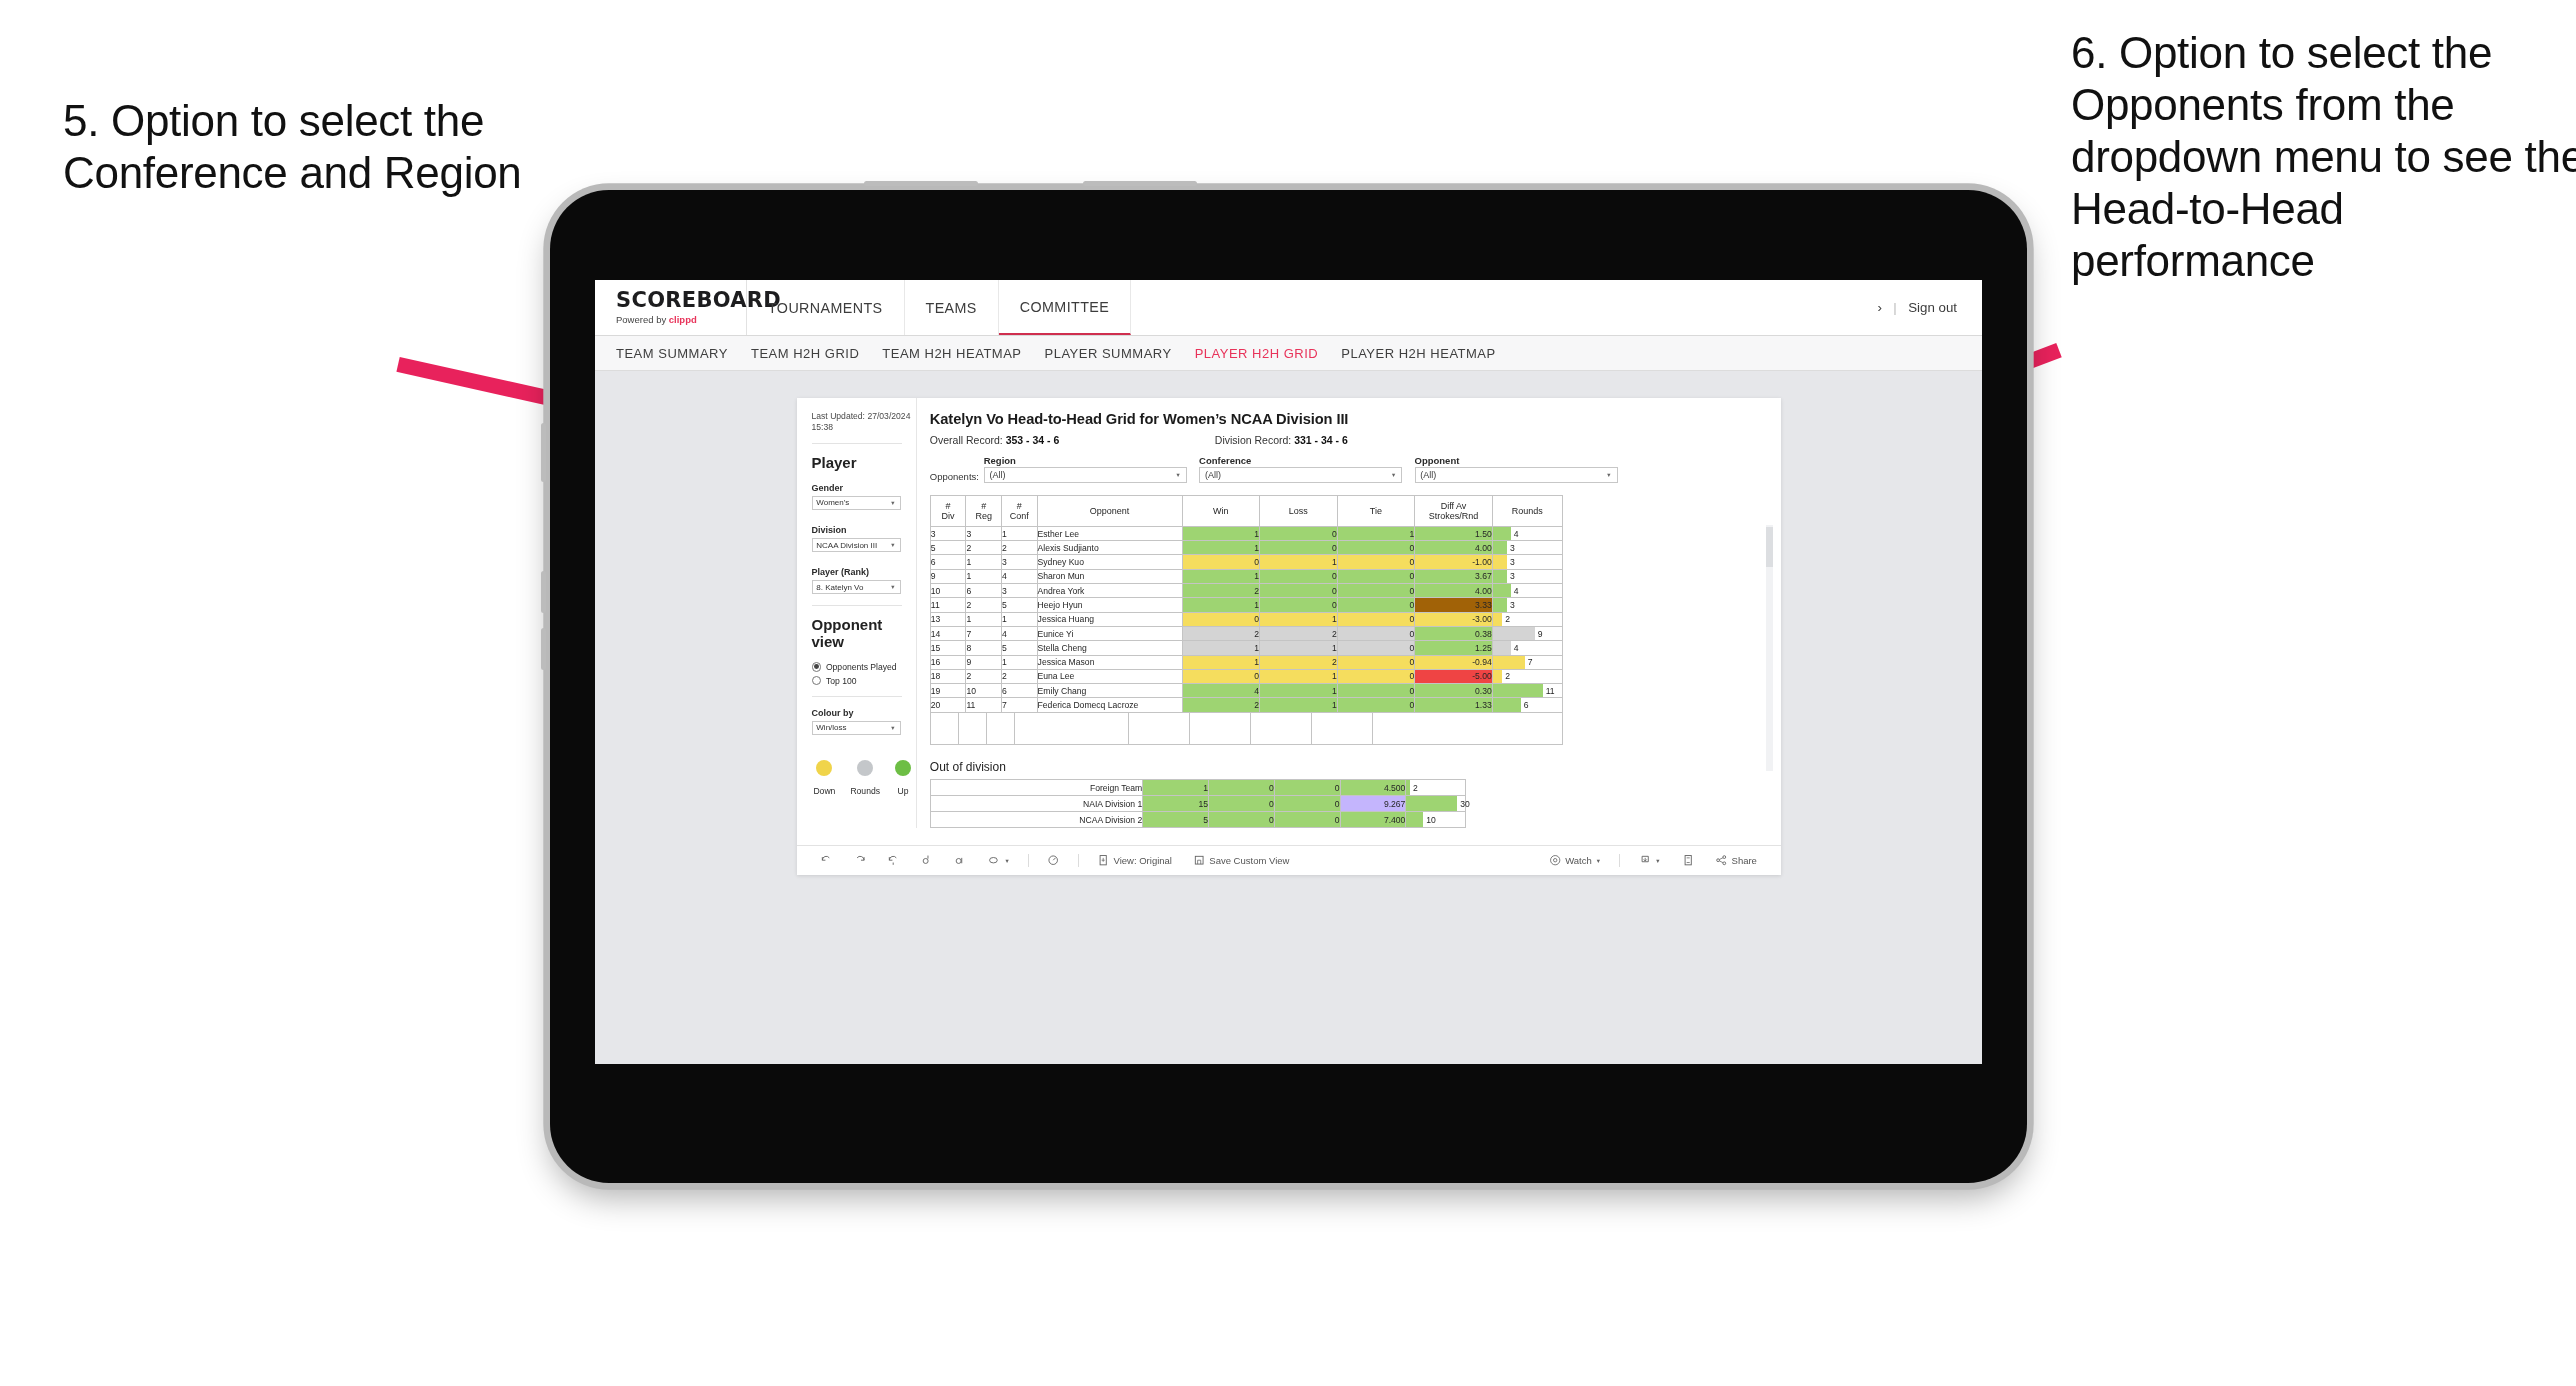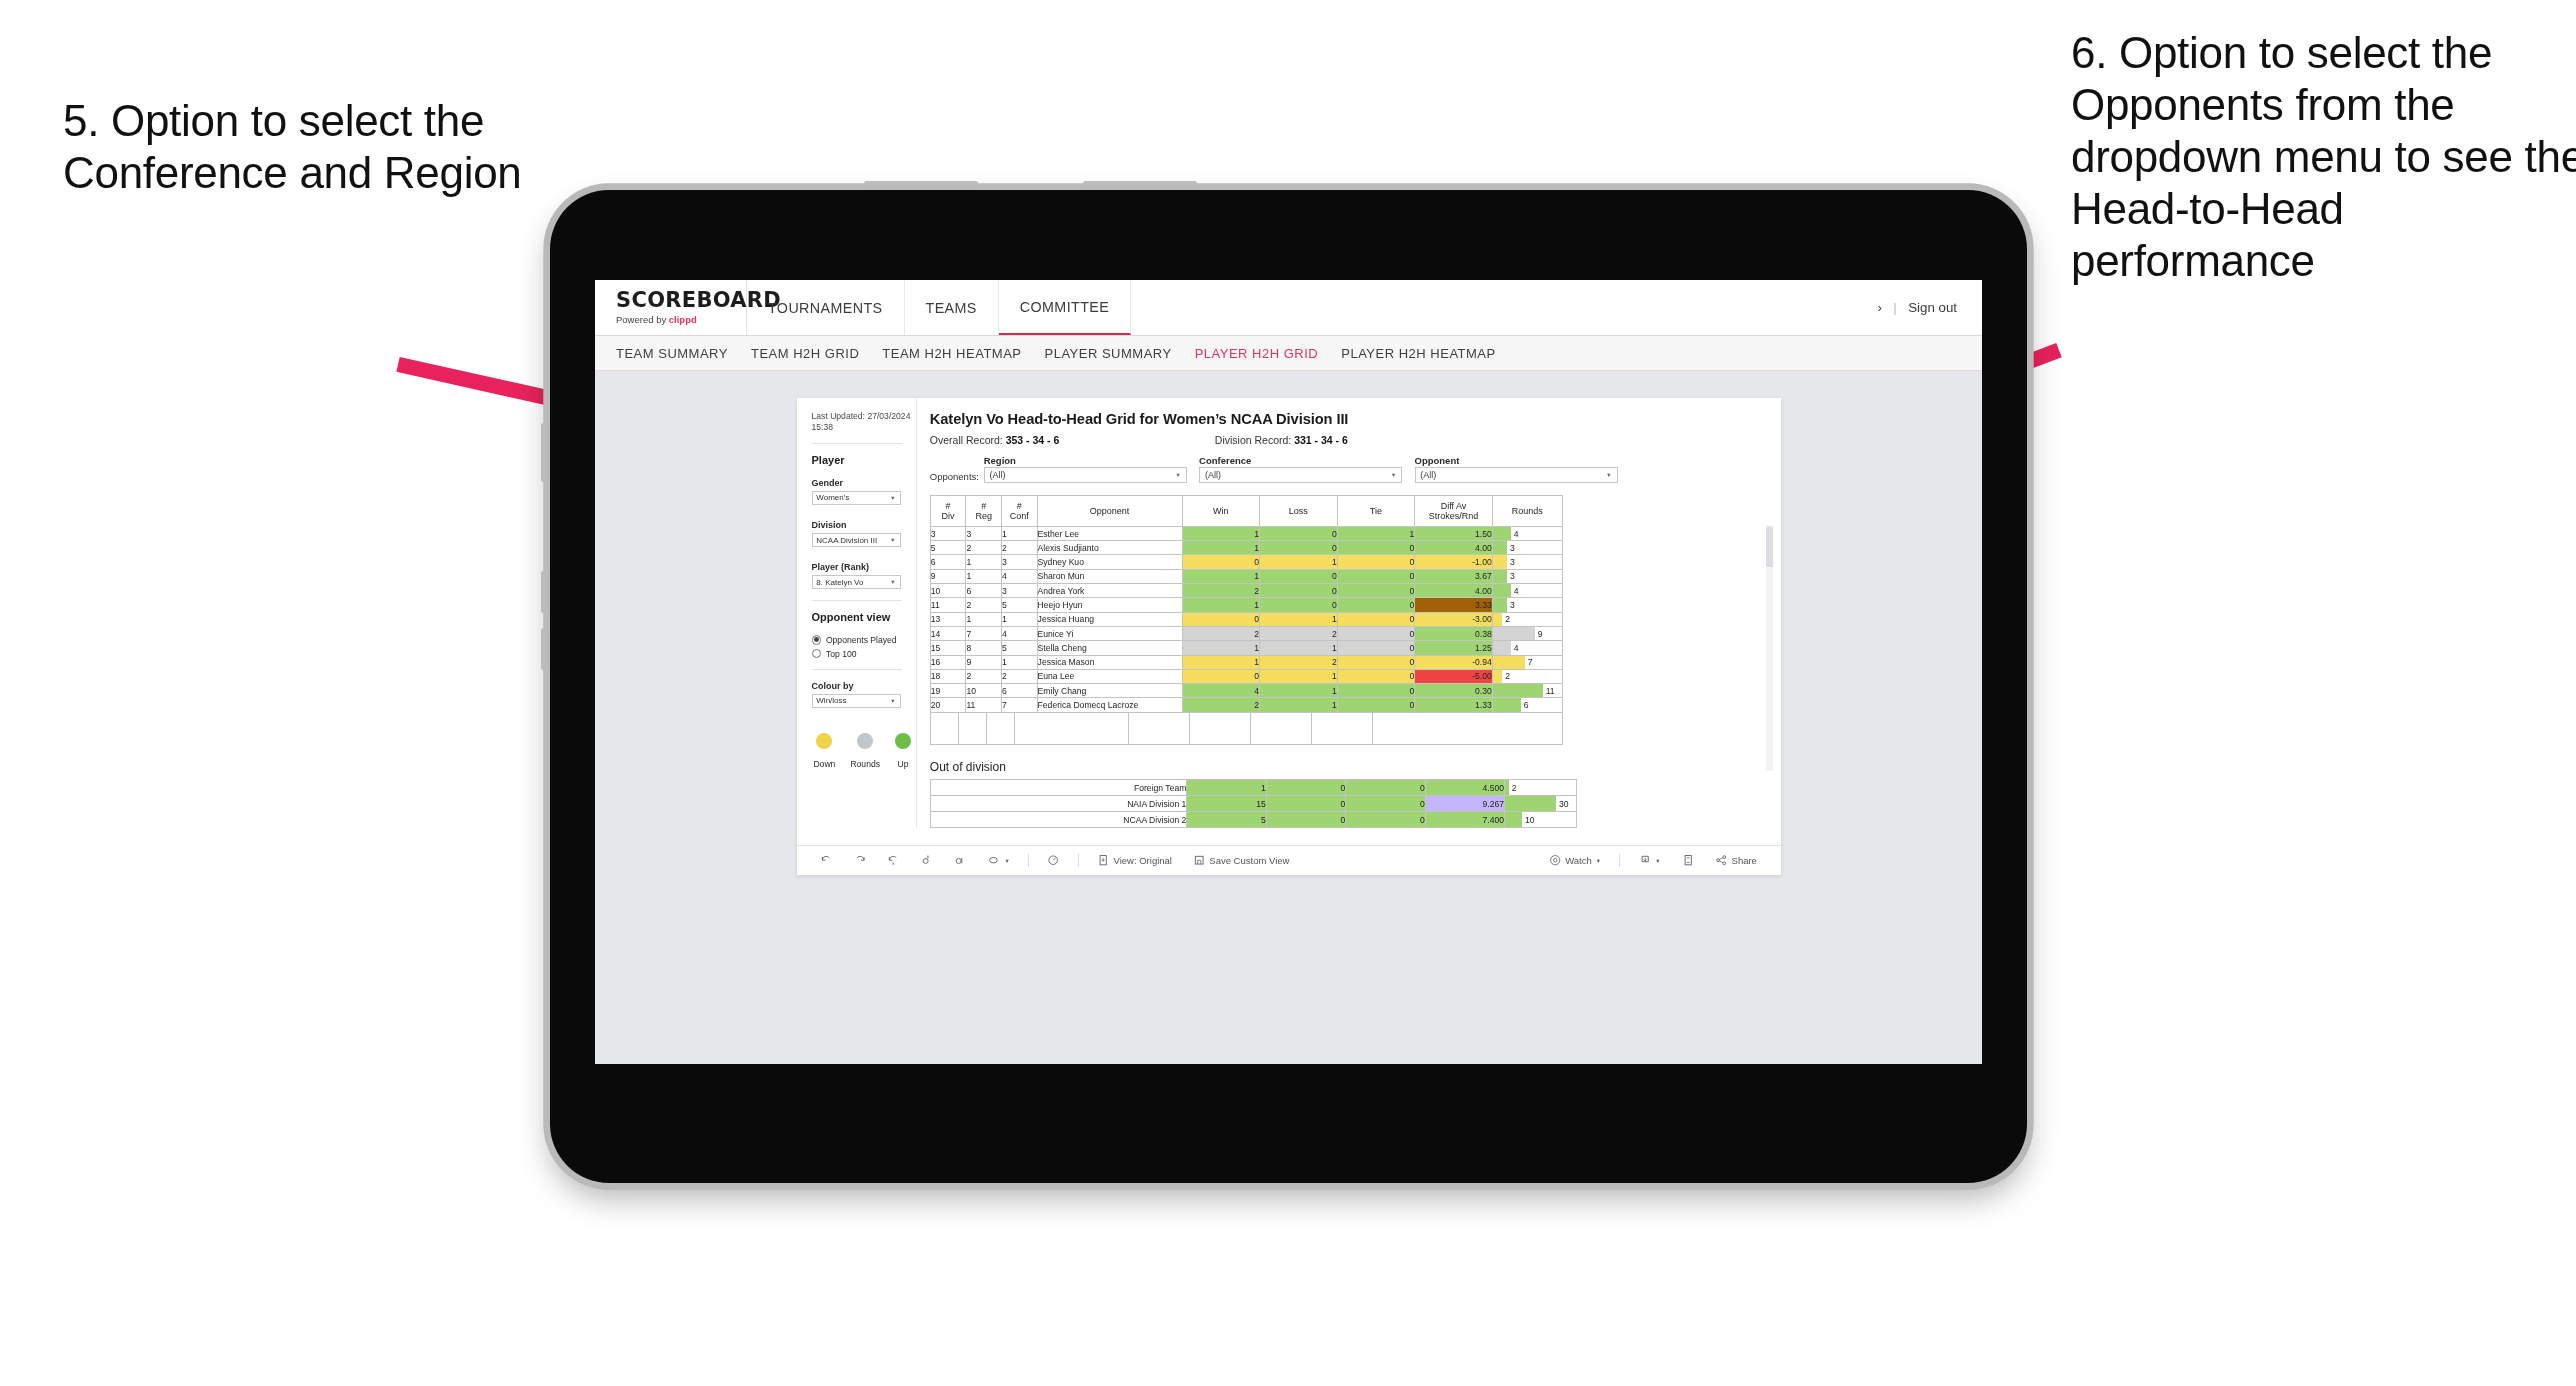--- a/index.html
+++ b/index.html
@@ -62,21 +62,21 @@
 
   
   #viz-wrap{padding:27px 0 0 0;display:flex;justify-content:center;}
   #viz-card{width:984px;background:#ffffff;box-shadow:0 1px 3.8px rgba(0,0,0,.12);display:flex;flex-direction:column;}
   #viz-body{display:flex;}
 
   
   #side{width:120px;border-right:1px solid #e6e6e6;padding:13px 0 0 15px;box-sizing:border-box;}
   #last-updated{font-size:8.6px;color:#4a4a4a;line-height:1.25;}
   .side-div{height:1px;background:#e3e3e3;margin:10.5px 13.3px 10.5px 0;}
-  .side-h{font-size:11px;font-weight:bold;color:#222;margin:1.9px 0 11.4px 0;}
+  .side-h{font-size:15px;font-weight:bold;color:#222;margin:1.9px 0 11.4px 0;}
   .side-lbl{font-size:9px;font-weight:bold;color:#2b2b2b;margin-bottom:2.9px;}
   .side-sel{
     width:89px;height:14.3px;border:1px solid #c9c9c9;background:#fff;
     display:flex;align-items:center;justify-content:space-between;
     padding:0 3.8px;box-sizing:border-box;font-size:8px;color:#333;cursor:pointer;
   }
   .caret{font-size:5.7px;color:#666;}
   .side-gap{height:15px;}
   .radio-row{display:flex;align-items:center;gap:4.8px;margin-bottom:3.8px;font-size:8.6px;color:#2b2b2b;cursor:pointer;}
   .radio{width:7.6px;height:7.6px;border-radius:50%;border:1px solid #777;background:#fff;position:relative;flex:none;}
@@ -118,21 +118,21 @@
   .rnum{position:absolute;top:0;bottom:0;display:flex;align-items:center;padding-left:2.9px;font-size:8.6px;}
   #scrollbar{
     position:absolute;right:-7.6px;top:30px;width:6.7px;height:246px;background:#f1f2f4;
   }
   #scroll-thumb{position:absolute;left:0;top:1.9px;width:6.7px;height:40px;background:#dcdee1;}
   #blank-strip{width:633px;height:32px;border-left:1px solid #c4c4c4;border-right:1px solid #c4c4c4;border-bottom:1px solid #c4c4c4;background:#fff;box-sizing:border-box;display:flex;}
   #blank-strip div{border-right:1px solid #c4c4c4;box-sizing:border-box;}
 
   
   #ood-h{font-size:12px;color:#1f1f1f;margin:15px 0 5.7px 0;}
-  #ood{width:647px;}
+  #ood{width:536px;}
   #ood td{border:1px solid #c4c4c4;font-size:8.6px;color:#262626;height:15px;padding:0;}
   .ood-name{width:197px;text-align:right;padding-right:3.8px;background:#fff;}
 
   
   #toolbar{
     height:28.5px;border-top:1px solid #e2e2e2;display:flex;align-items:center;
     padding:0 15px;margin-top:17px;gap:4px;font-size:9.5px;color:#555;
   }
   .tb{display:flex;align-items:center;gap:3.8px;padding:0 8.6px;cursor:pointer;}
   .tb-sep{width:1px;height:13.3px;background:#dcdcdc;margin:0 5.7px;}

